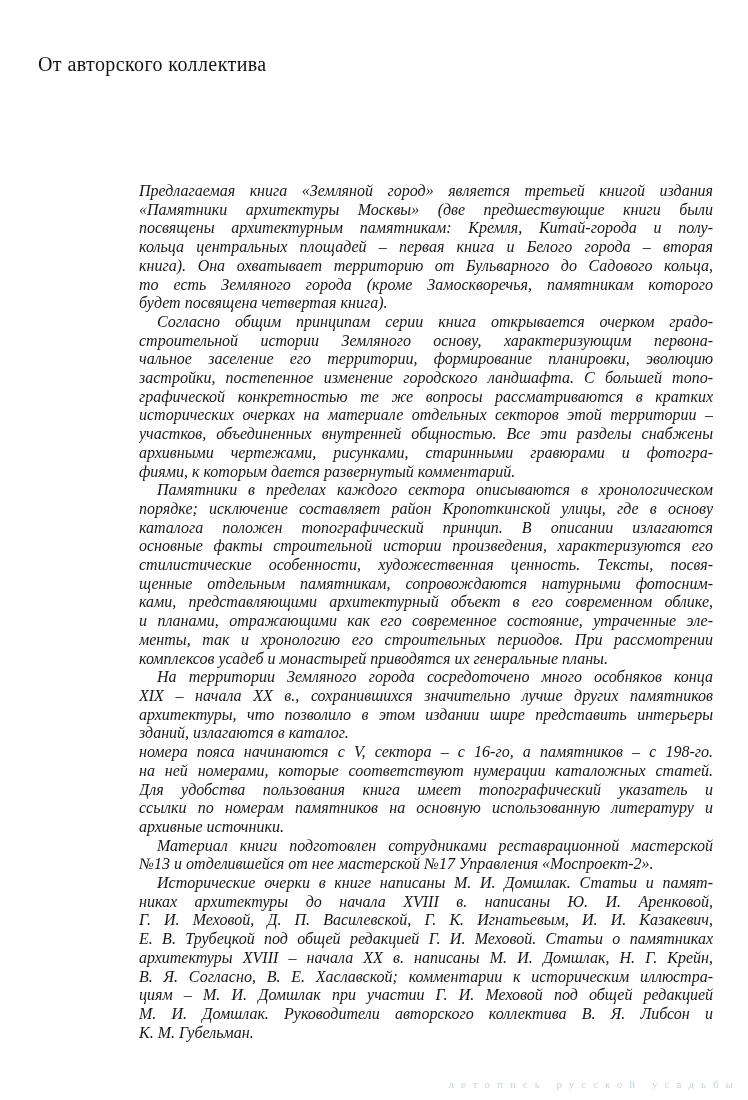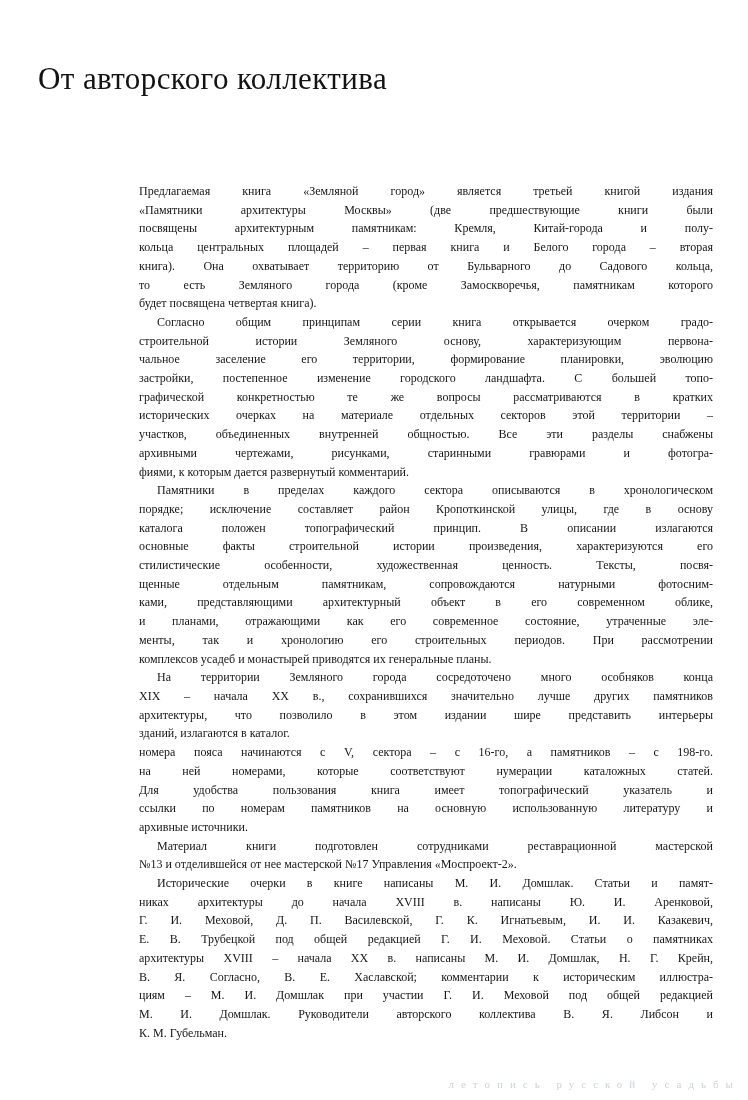--- a/index.html
+++ b/index.html
@@ -13,33 +13,34 @@
     height: 1100px;
     background: #ffffff;
     overflow: hidden;
     font-family: "Liberation Serif", "DejaVu Serif", serif;
     color: #161616;
   }
   .page-title {
     position: absolute;
     left: 38px;
     top: 40px;
-    font-size: 31px;
+    font-size: 20px;
     font-weight: 400;
     letter-spacing: 0.4px;
     color: #131313;
     white-space: nowrap;
   }
   .body-text {
     position: absolute;
     left: 139px;
     top: 182px;
     width: 574px;
-    font-size: 12px;
+    font-size: 16px;
     line-height: 18.7px;
+    font-style: italic;
   }
   .para { margin: 0; padding: 0; }
   .line {
     text-align: justify;
     text-align-last: justify;
     white-space: nowrap;
     overflow: hidden;
   }
   .line.last {
     text-align-last: left;

